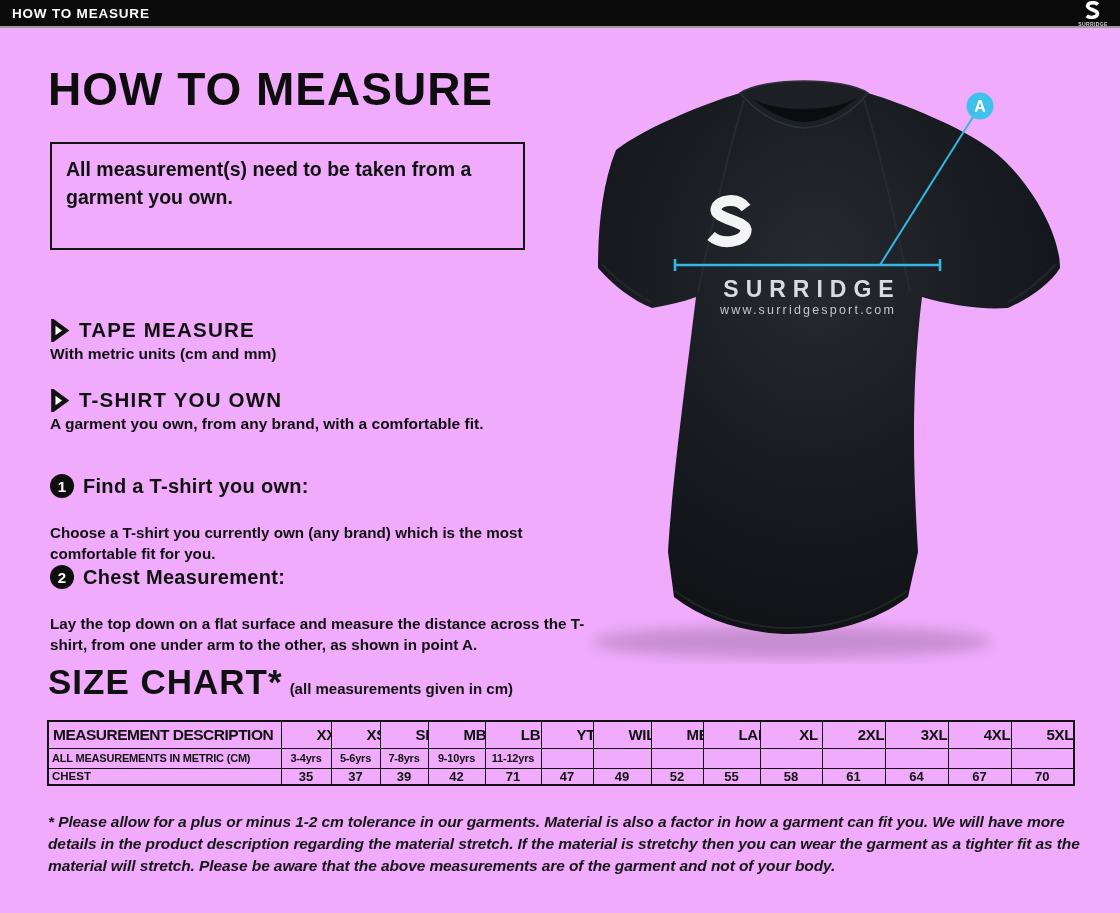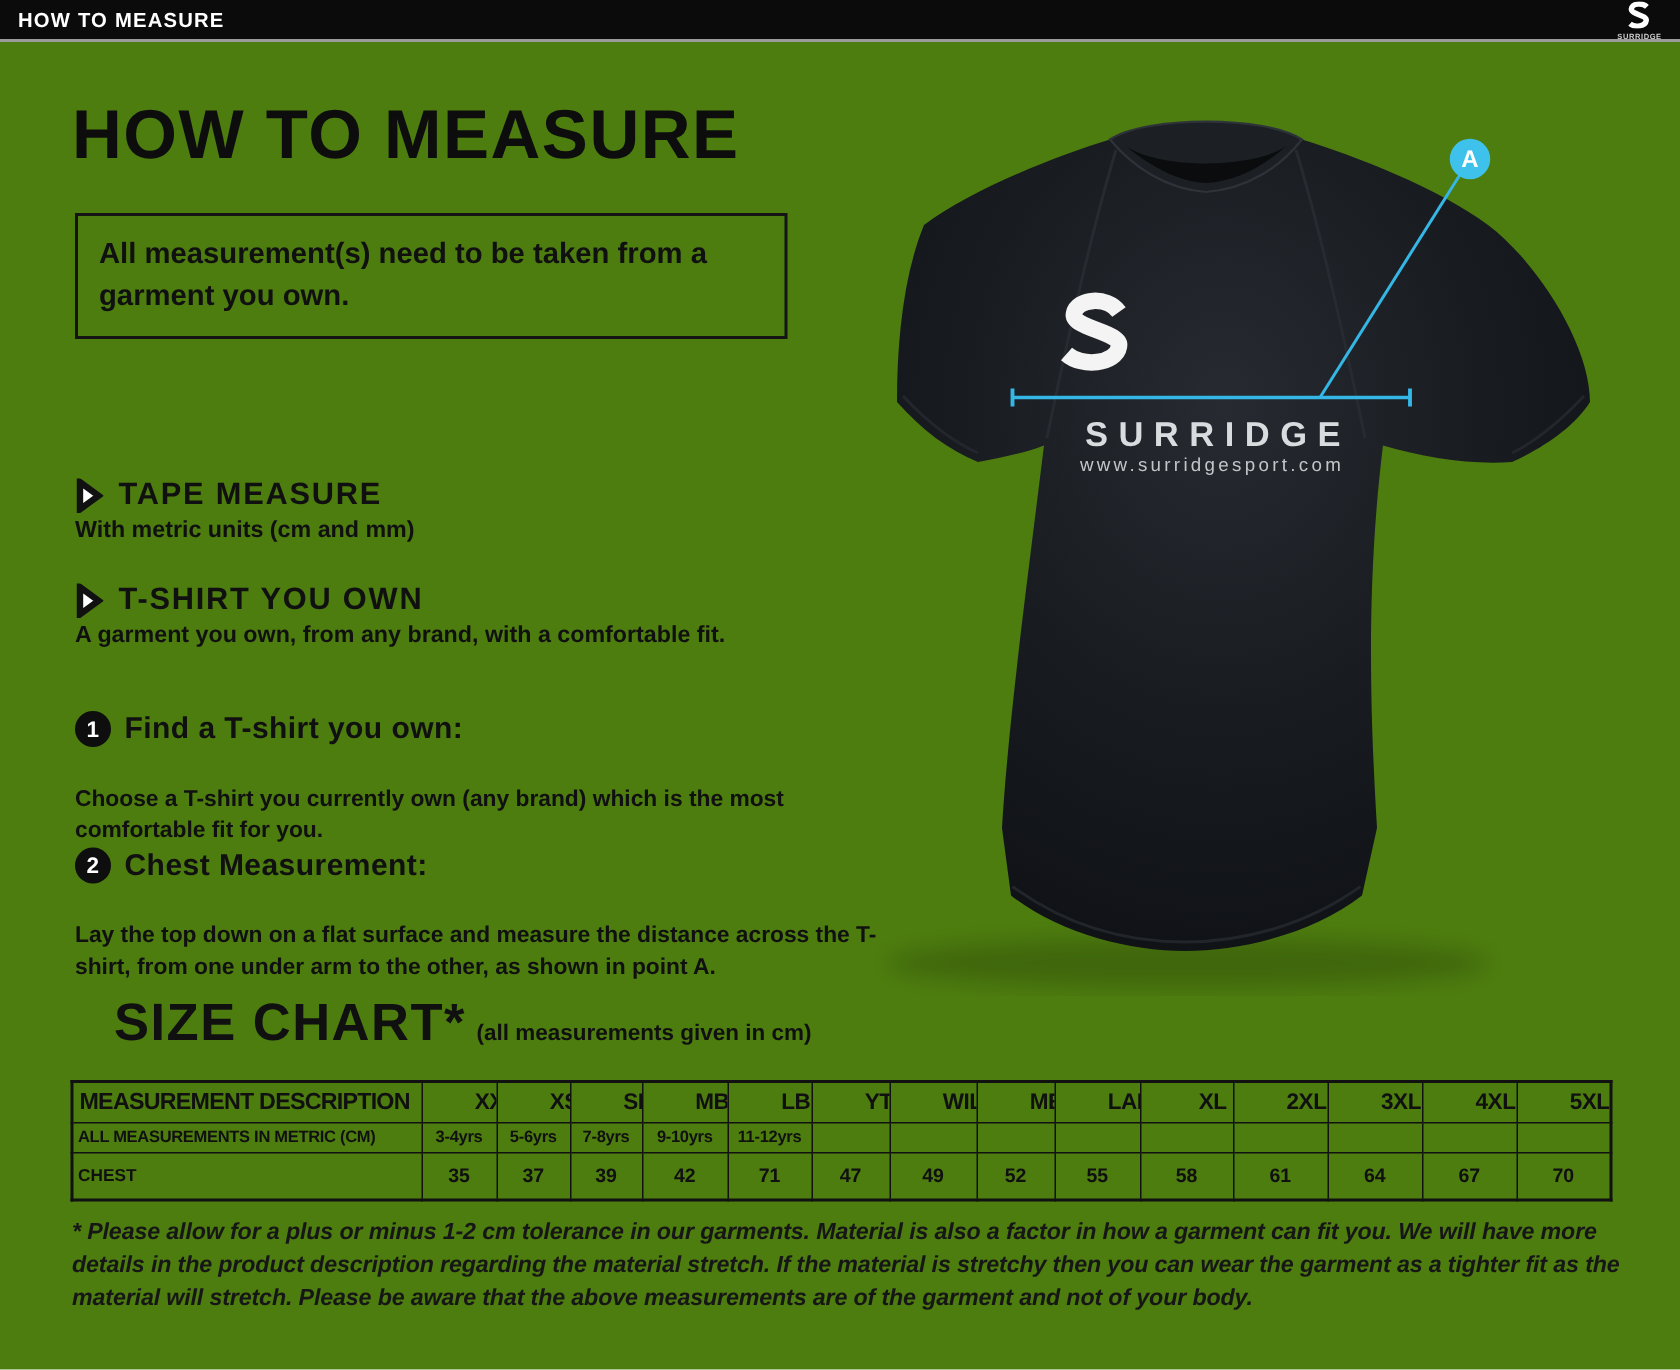--- a/index.html
+++ b/index.html
@@ -1,67 +1,67 @@
 <!DOCTYPE html>
 <html><head>
 <meta charset="utf-8">
 <style>
   * { margin:0; padding:0; box-sizing:border-box; }
   html,body { background:#ffffff; }
   .page {
-    position:relative; width:1120px; height:913px; background:#4d7c0f;
+    position:relative; width:1120px; height:913px; background:#f0abfc;
     font-family:"Liberation Sans", sans-serif; color:#101010; overflow:hidden;
   }
   
   .topbar {
     position:absolute; left:0; top:0; width:1120px; height:28px;
     background:#0b0b0b; border-bottom:2px solid #9b9b9b;
     display:flex; align-items:center; padding-left:12px;
   }
   .topbar-title { color:#fff; font-size:13.5px; font-weight:bold; letter-spacing:0.8px; }
   .topbar-logo { position:absolute; right:10px; top:1px; width:34px; text-align:center; }
   .topbar-logo .brandword { display:block; color:#cfcfcf; font-size:5px; font-weight:bold; letter-spacing:0.4px; margin-top:-2px; }
   
   .h1 { position:absolute; left:48px; top:62px; font-size:46px; font-weight:bold; letter-spacing:1px; color:#0d0d0d; }
   .notice-box {
-    position:absolute; left:50px; top:142px; width:475px; height:84px;
+    position:absolute; left:50px; top:142px; width:475px; height:108px;
     border:2px solid #141414; padding:12px 14px;
     font-size:19.5px; font-weight:bold; line-height:1.42;
   }
   .h2-need { position:absolute; left:48px; top:252px; font-size:28px; font-weight:bold; letter-spacing:1.2px; }
   .need-item { position:absolute; left:50px; }
   .need-item.i0 { top:318px; }
   .need-item.i1 { top:388px; }
   .need-head { display:flex; align-items:center; gap:10px; font-size:20.5px; font-weight:bold; letter-spacing:1.2px; }
   .need-desc { font-size:15.5px; font-weight:bold; margin-top:3px; }
   .tri-icon { flex:0 0 auto; display:block; }
   .step { position:absolute; left:50px; }
   .step.s0 { top:474px; width:520px; }
   .step.s1 { top:565px; width:535px; }
   .step-head { display:flex; align-items:center; gap:9px; font-size:20px; font-weight:bold; letter-spacing:0.3px; }
   .step-badge {
     flex:0 0 auto; width:24px; height:24px; border-radius:50%; background:#0e0e0e; color:#fff;
     display:inline-flex; align-items:center; justify-content:center; font-size:15px; font-weight:bold;
   }
   .step-desc { font-size:15.2px; font-weight:bold; line-height:1.4; margin-top:24px; }
-  .size-chart-head { position:absolute; left:48px; top:662px; display:flex; align-items:baseline;margin-left:28px; }
+  .size-chart-head { position:absolute; left:48px; top:662px; display:flex; align-items:baseline; }
   .size-chart-title { font-size:35px; font-weight:bold; letter-spacing:1px; }
   .size-chart-sub { font-size:15px; font-weight:bold; margin-left:7px; }
   
   .size-table-wrap { position:absolute; left:47px; top:720px; }
   table.size-table { border-collapse:collapse; table-layout:fixed; width:1026px; border:2px solid #111; }
   table.size-table th, table.size-table td {
     border:1px solid #111; text-align:center; vertical-align:middle;
     overflow:hidden; white-space:nowrap;
   }
   table.size-table thead th { height:27px; font-size:15px; font-weight:bold; letter-spacing:-0.3px;padding-left:35px; }
   table.size-table thead th:first-child { text-align:left; padding-left:4px; font-size:15.5px; letter-spacing:-0.5px; }
   table.size-table tr.meta td { height:20px; font-size:11px; font-weight:bold; letter-spacing:-0.2px; }
   table.size-table tr.meta td:first-child { text-align:left; padding-left:3px; }
-  table.size-table tr.vals td { height:32px; font-size:13px; font-weight:600;margin-top:36px; }
+  table.size-table tr.vals td { height:17px; font-size:13px; font-weight:600;margin-top:36px; }
   table.size-table tr.vals td:first-child { text-align:left; padding-left:3px; font-size:11.5px; font-weight:bold; }
   
   .footnote {
     position:absolute; left:48px; top:811px; width:1032px;
     font-size:15.5px; font-weight:bold; font-style:italic; line-height:1.42; letter-spacing:-0.1px; color:#161616;
   }
   
   .shirt-fig { position:absolute; left:572px; top:64px; width:496px; height:600px; }
 </style>
 </head>

